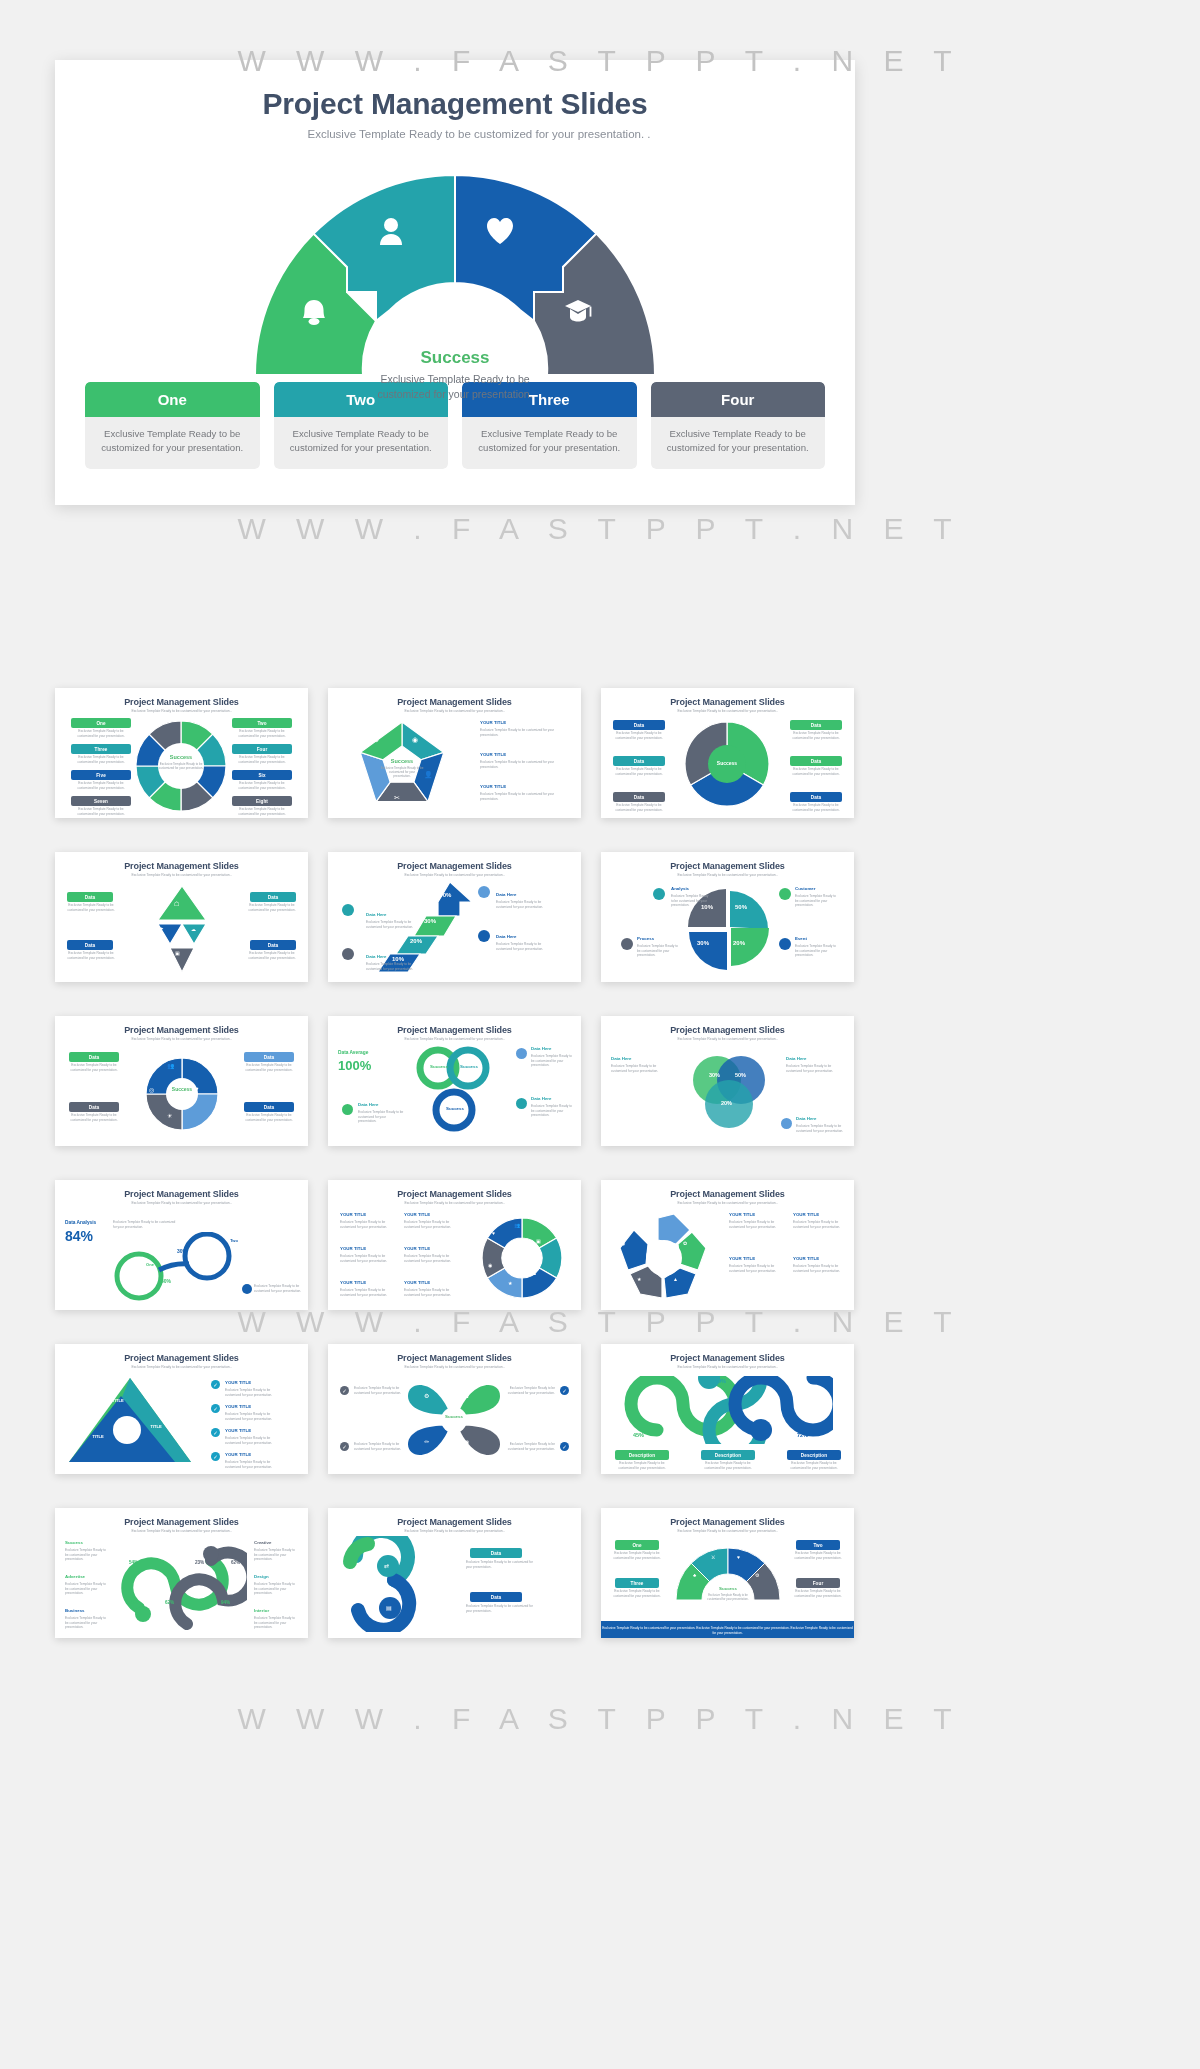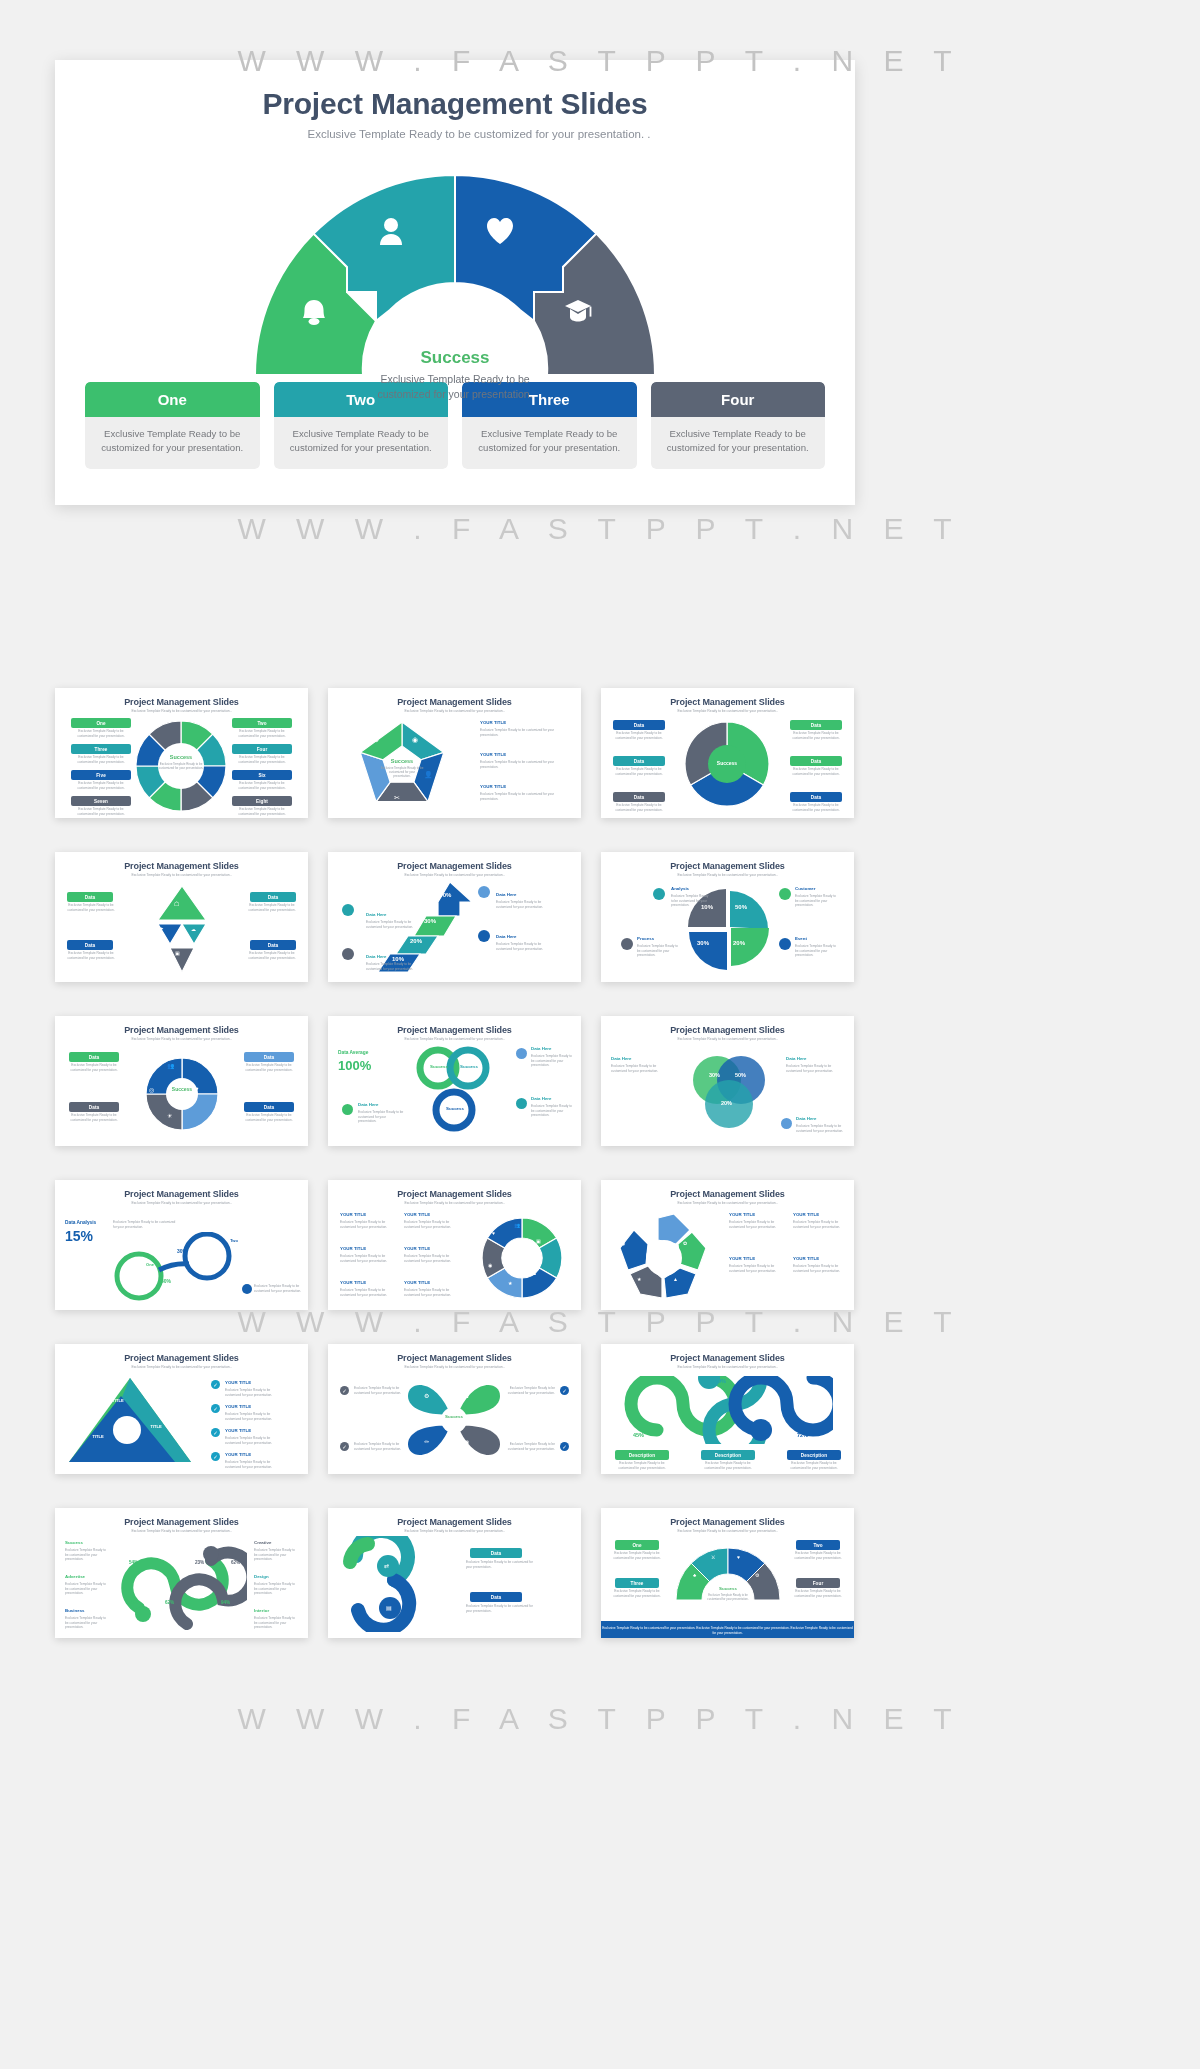--- a/index.html
+++ b/index.html
@@ -447,21 +447,21 @@
       <div class="lbl" style="right:10px;top:74px;color:#24a3ab;text-align:left;width:48px">Data Here</div>
       <div class="ptext" style="right:10px;top:82px;width:48px;text-align:left">Exclusive Template Ready to be customized for your presentation.</div>
     </div>
   </div>
 
   <div class="thumb">
     <div class="t-title">Project Management Slides</div>
     <div class="t-sub">Exclusive Template Ready to be customized for your presentation..</div>
     <div class="t-stage">
       <div style="position:absolute;left:10px;top:14px;font-size:4.8px;font-weight:bold;color:#155fae">Data Analysis</div>
-      <div style="position:absolute;left:10px;top:22px;font-size:14px;font-weight:bold;color:#155fae">15%</div>
+      <div style="position:absolute;left:10px;top:22px;font-size:14px;font-weight:bold;color:#155fae">84%</div>
       <div class="ptext" style="left:58px;top:14px;width:64px;text-align:left">Exclusive Template Ready to be customized for your presentation.</div>
       <svg width="140" height="70" viewBox="0 0 140 70" style="position:absolute;left:48px;top:26px">
         <circle cx="36" cy="44" r="22" fill="none" stroke="#3cbf6e" stroke-width="5"></circle>
         <circle cx="104" cy="24" r="22" fill="none" stroke="#155fae" stroke-width="5"></circle>
         <path d="M56 38 C72 30 84 32 86 32" fill="none" stroke="#155fae" stroke-width="5"></path>
       </svg>
       <div class="num" style="left:122px;top:42px;font-size:5px;color:#155fae">30%</div>
       <div class="num" style="left:106px;top:72px;font-size:5px;color:#3cbf6e">50%</div>
       <div style="position:absolute;left:76px;top:56px;width:38px;text-align:center;font-size:4px;font-weight:bold;color:#3cbf6e">One</div>
       <div style="position:absolute;left:164px;top:32px;width:30px;text-align:center;font-size:4px;font-weight:bold;color:#155fae">Two</div>

